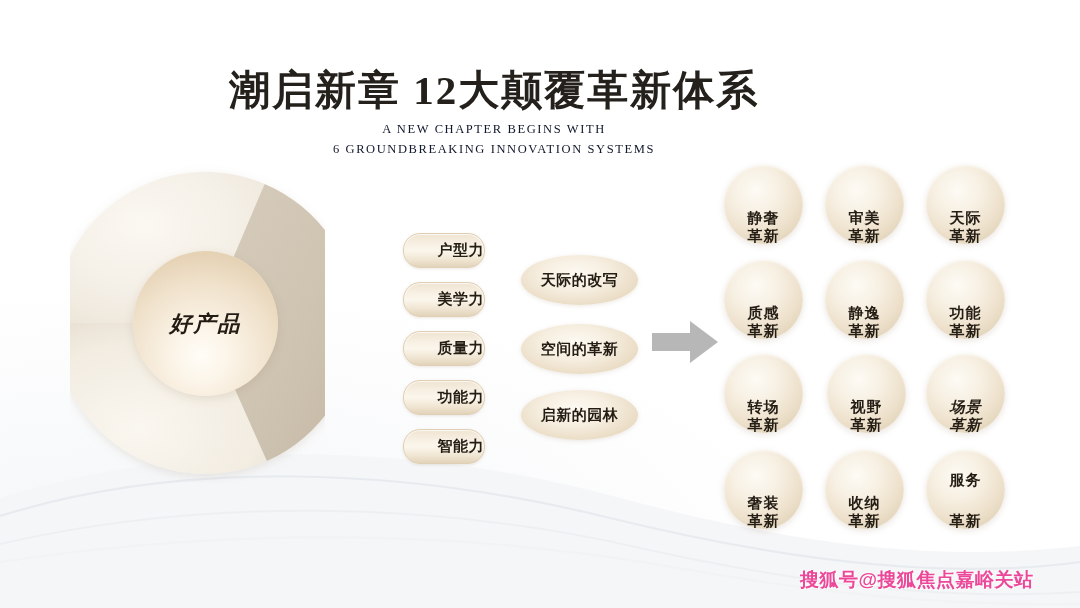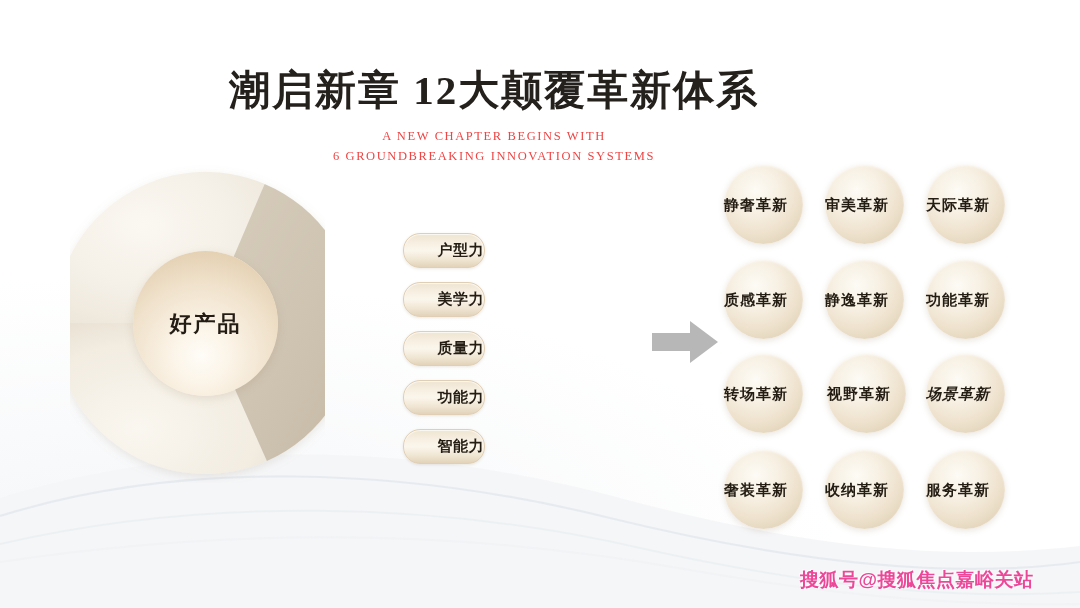--- a/index.html
+++ b/index.html
@@ -23,36 +23,37 @@
 
   
   .title-block{position:absolute;left:0;top:68px;width:988px;text-align:center;}
   .title-main{
     font-family:"Liberation Serif","DejaVu Serif",serif;
     font-size:41px;font-weight:bold;color:#24201c;
     letter-spacing:2px;line-height:1.12;white-space:nowrap;
   }
   .title-sub{
     font-family:"Liberation Serif","DejaVu Serif",serif;
-    font-size:12.5px;color:#ef4444;letter-spacing:1.6px;
-    line-height:1.62;margin-top:12px;
+    font-size:12.5px;color:#0f172a;letter-spacing:1.6px;
+    line-height:1.62;margin-top:5px;
   }
 
   
   .donut-wrap{position:absolute;left:70px;top:163px;width:255px;height:320px;}
   .donut-wrap svg{display:block;}
   .core{
     position:absolute;left:63px;top:88px;width:145px;height:145px;border-radius:50%;
     background:radial-gradient(circle at 47% 72%, #fffdf8 0%, #fbf3e6 24%, #f0e2cc 55%, #e4d0b2 82%, #d9c4a6 100%);
     box-shadow:0 3px 10px rgba(150,125,95,.18);
     display:flex;align-items:center;justify-content:center;
   }
   .core-label{
     font-size:22px;font-weight:bold;color:#231c14;letter-spacing:2px;
     font-family:"Liberation Sans","DejaVu Sans",sans-serif;
+    font-style:italic;
   }
 
   
   .pill-col{position:absolute;left:403px;top:233px;width:86px;height:234px;}
   .pill{
     position:absolute;left:0;width:80px;height:33px;border-radius:17px;
     background:linear-gradient(180deg,#efe4d1 0%,#f7efe2 28%,#fbf6ec 50%,#f0e5d2 78%,#e2d3ba 100%);
     border:1px solid #e0cfb4;
     box-shadow:0 1px 3px rgba(150,125,95,.18), inset 0 1px 1px rgba(255,255,255,.75);
     display:flex;align-items:center;justify-content:flex-end;
@@ -79,21 +80,21 @@
 
   
   .arrow{position:absolute;left:652px;top:321px;width:66px;height:42px;}
 
   
   .grid{position:absolute;left:724px;top:165px;width:282px;height:364px;}
   .ball{
     position:absolute;width:79px;height:79px;border-radius:50%;
     background:radial-gradient(circle at 40% 32%, #fdfbf5 0%, #f7f0e3 32%, #eee1cc 62%, #ded0b4 88%, #d4c4a6 100%);
     box-shadow:0 2px 6px rgba(150,125,95,.2), inset 0 1px 2px rgba(255,255,255,.6);
-    display:flex;flex-direction:row;align-items:center;justify-content:flex-start;
+    display:flex;flex-direction:column;align-items:center;justify-content:flex-end;
     line-height:1.16;
   }
   .ball span{font-size:15px;font-weight:bold;color:#241d14;letter-spacing:1px;}
 
   
   .watermark{
     position:absolute;left:800px;top:567px;
     font-size:19px;font-weight:bold;color:#ec4899;letter-spacing:.5px;
     text-shadow:1px 1px 0 rgba(255,255,255,.95), -1px -1px 0 rgba(255,255,255,.6);
     white-space:nowrap;
@@ -169,20 +170,31 @@
       <span>功能力</span>
     </div>
     <div class="pill p2">
       <span>质量力</span>
     </div>
     <div class="pill p4">
       <span>智能力</span>
     </div>
   </div>
 
+  <div class="ell-col">
+    <div class="ellipse e0">
+      <span>天际的改写</span>
+    </div>
+    <div class="ellipse e1">
+      <span>空间的革新</span>
+    </div>
+    <div class="ellipse e2">
+      <span>启新的园林</span>
+    </div>
+  </div>
 
   <svg class="arrow" viewBox="0 0 66 42">
     <path d="M0,12 L38,12 L38,0 L66,21 L38,42 L38,30 L0,30 Z" fill="#b7b7b7"></path>
   </svg>
 
   <div class="grid">
     <div class="ball" style="left:0px;top:0px;">
       <span>静奢</span>
       <span>革新</span>
     </div>
@@ -222,21 +234,21 @@
     </div>
 
     <div class="ball" style="left:0px;top:285px;">
       <span>奢装</span>
       <span>革新</span>
     </div>
     <div class="ball" style="left:101px;top:285px;">
       <span>收纳</span>
       <span>革新</span>
     </div>
-    <div class="ball" style="left:202px;top:285px;">
+    <div class="ball" style="left:202px;top:285px;gap:23px;">
       <span>服务</span>
       <span>革新</span>
     </div>
   </div>
 
   <div class="watermark">搜狐号@搜狐焦点嘉峪关站</div>
 
 </div>
 
 </body></html>

